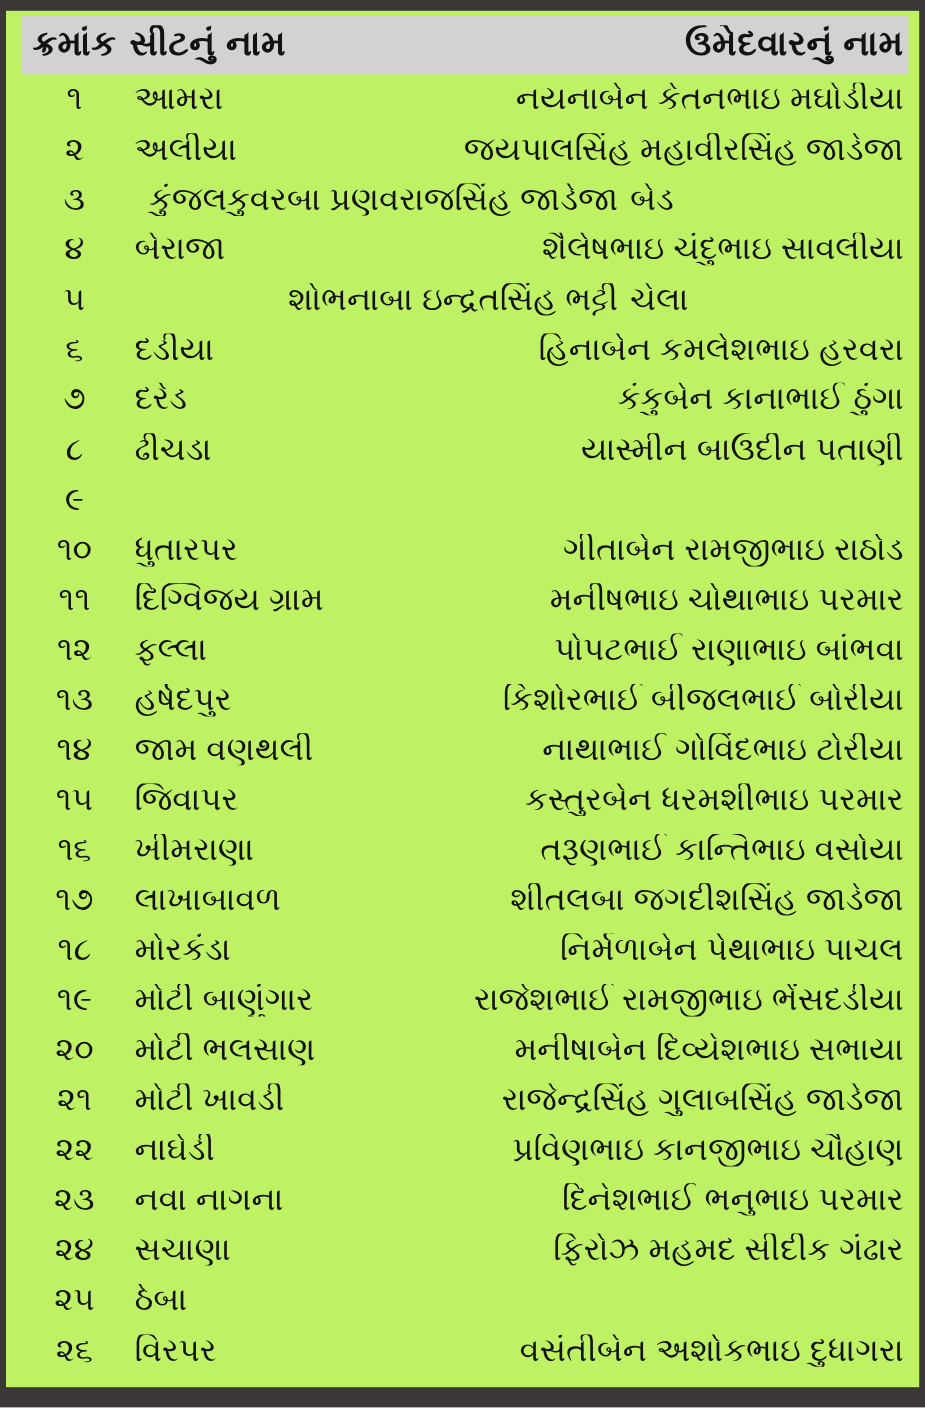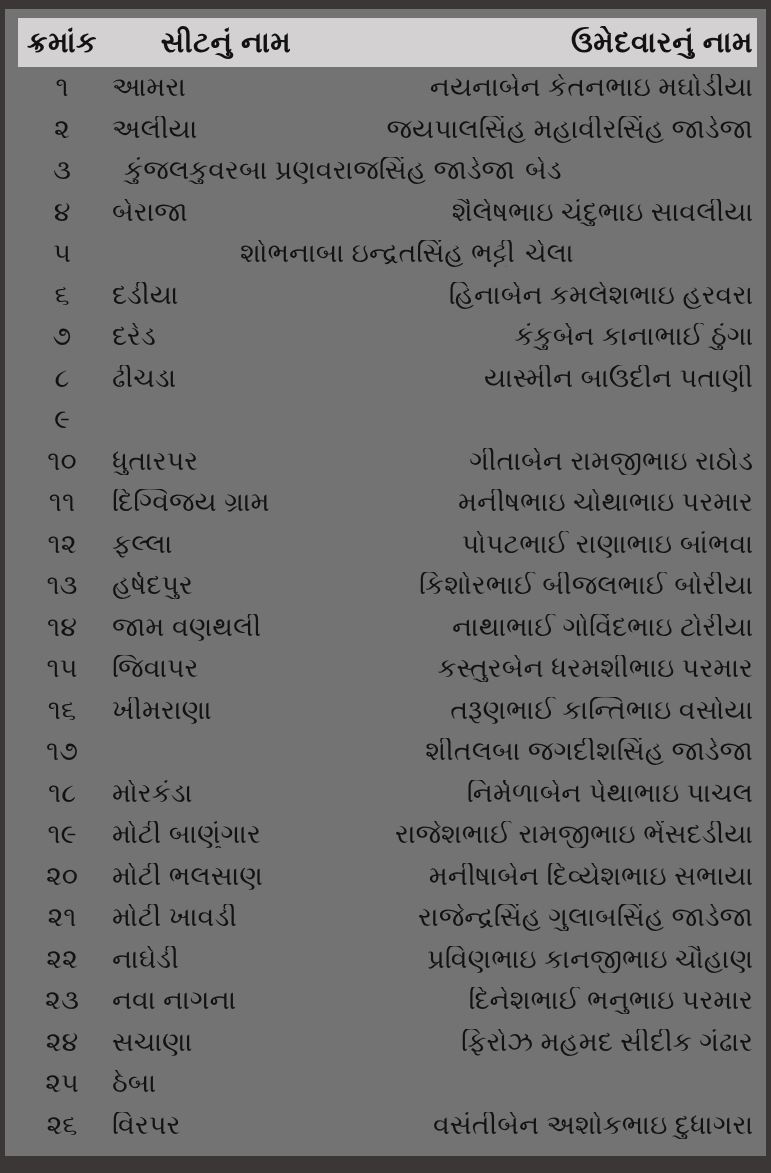--- a/index.html
+++ b/index.html
@@ -4,42 +4,42 @@
 <style>
   html,body{margin:0;padding:0;background:#ffffff;}
   body{font-family:"Liberation Sans", sans-serif; -webkit-font-smoothing:antialiased;}
   .frame{
     width:771px;height:1173px;box-sizing:border-box;
     background:#3b3736;
     padding:9px 5px 17px 5px;
   }
   .inner{
     width:100%;height:100%;box-sizing:border-box;
-    background:#737373;
-    padding:9px 9px 10px 13px;
+    background:#bef264;
+    padding:4px 9px 10px 13px;
     display:flex;flex-direction:column;
     color:#121212;
   }
   .header-row{
     height:49px;flex:0 0 49px;
     display:flex;align-items:center;
     font-weight:bold;font-size:29px;
     letter-spacing:0.5px;
   }
   .rows{flex:1 1 auto;display:flex;flex-direction:column;}
   .row{
     flex:1 1 0;display:flex;align-items:center;
     font-size:27px;line-height:1;
     white-space:nowrap;
   }
   .cell{box-sizing:border-box;}
   .c-no{flex:0 0 88px;text-align:center;}
   .c-seat{flex:0 0 238px;text-align:left;padding-left:6px;overflow:hidden;}
   .c-cand{flex:1 1 auto;text-align:right;padding-right:4px;overflow:hidden;}
-  .header-row .c-seat{padding-left:2px;text-align:center;}
+  .header-row .c-seat{padding-left:2px;}
 </style>
 </head>
 <body>
 
 <div class="frame" style="background: rgb(59, 55, 54);">
   <div class="inner" style="color: rgb(18, 18, 18);">
 
     <div class="header-row" style="background: rgb(211, 209, 209);">
       <div class="cell c-no">ક્રમાંક</div>
       <div class="cell c-seat">સીટનું નામ</div>
@@ -136,20 +136,21 @@
   </div>
 
   <div class="row">
     <div class="cell c-no">૧૬</div>
     <div class="cell c-seat">ખીમરાણા</div>
     <div class="cell c-cand">તરૂણભાઈ કાન્તિભાઇ વસોયા</div>
   </div>
 
   <div class="row">
     <div class="cell c-no">૧૭</div>
+    <div class="cell c-seat">લાખાબાવળ</div>
     <div class="cell c-cand">શીતલબા જગદીશસિંહ જાડેજા</div>
   </div>
 
   <div class="row">
     <div class="cell c-no">૧૮</div>
     <div class="cell c-seat">મોરકંડા</div>
     <div class="cell c-cand">નિર્મળાબેન પેથાભાઇ પાચલ</div>
   </div>
 
   <div class="row">

